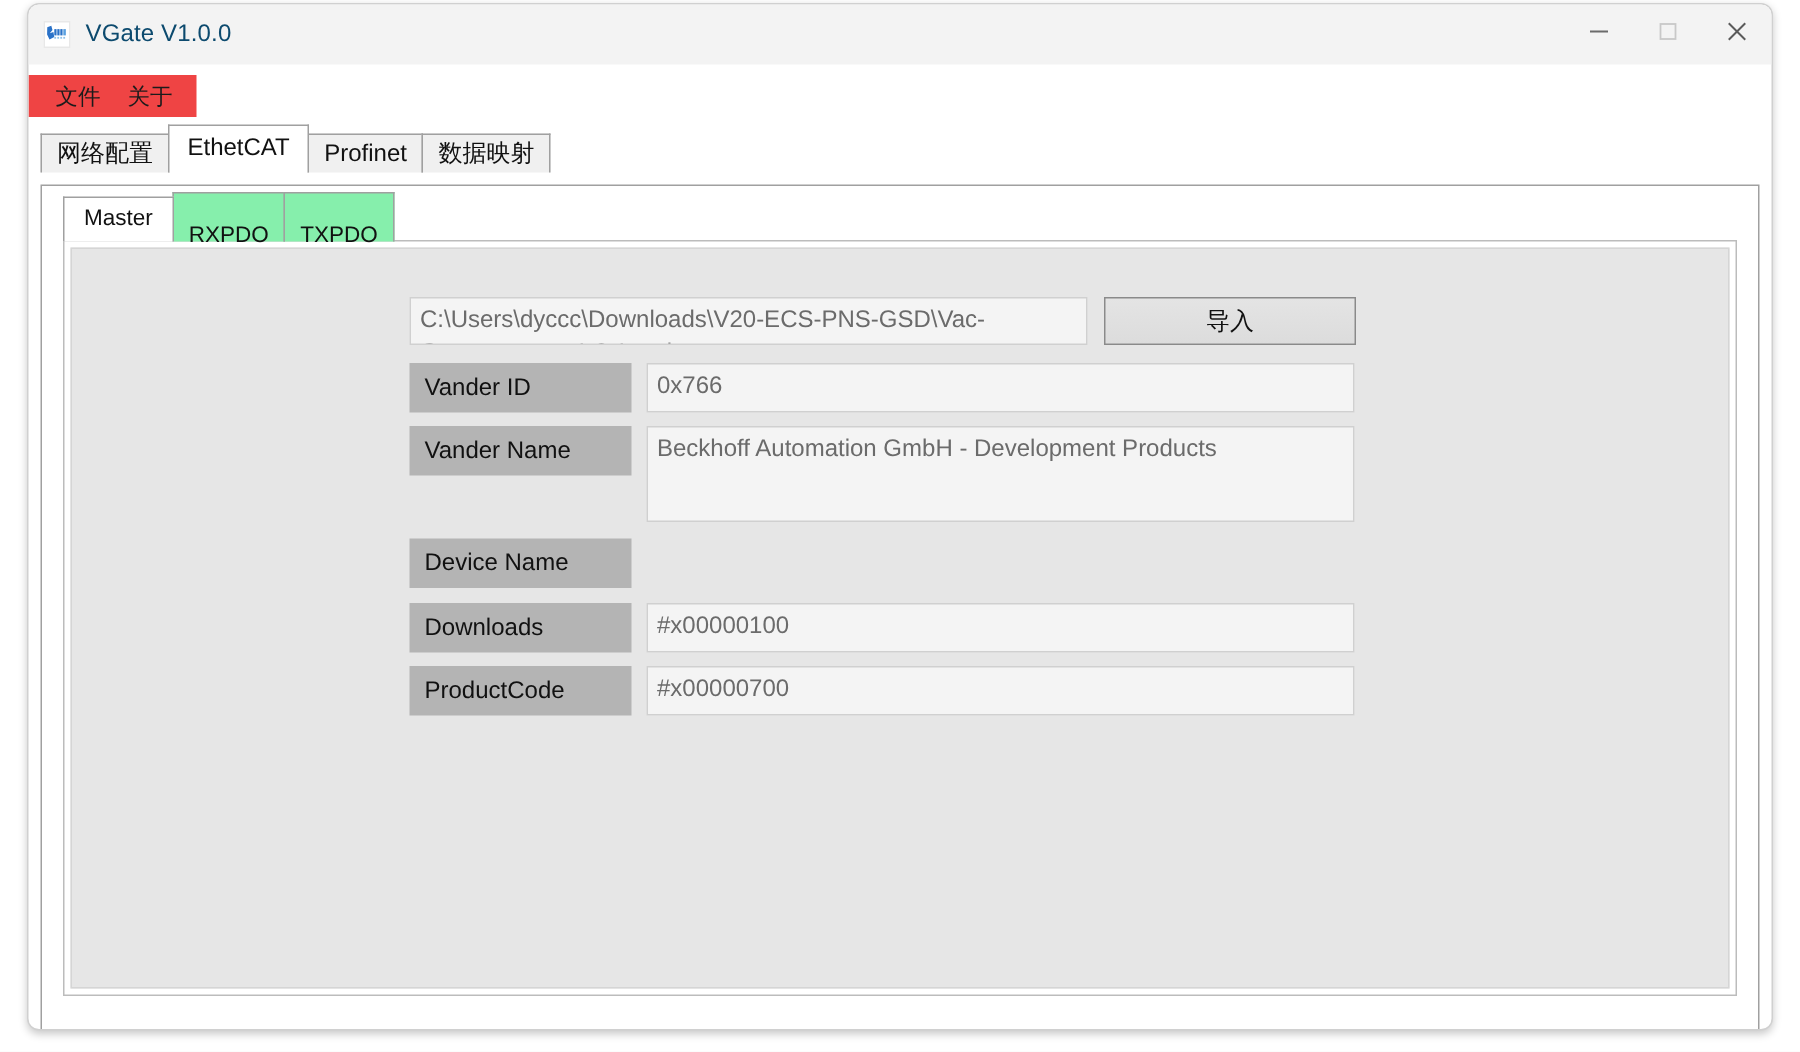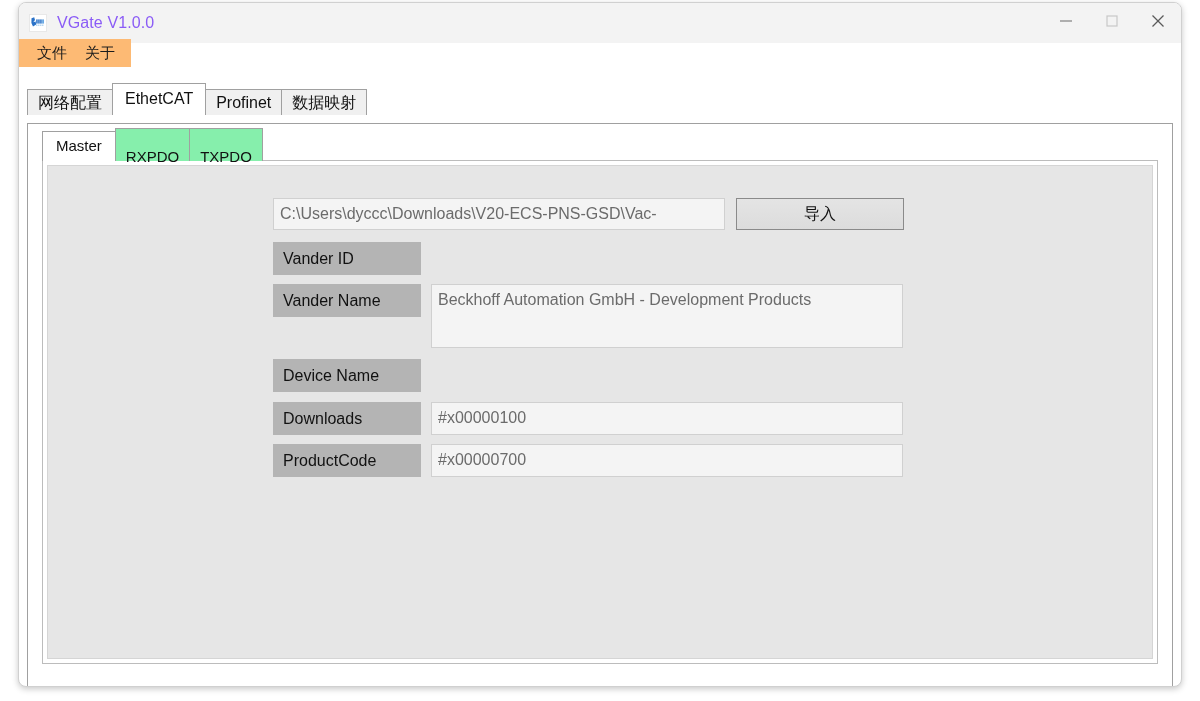--- a/index.html
+++ b/index.html
@@ -50,45 +50,45 @@
     margin-right: 10px;
     background: #ffffff;
     border: 1px solid #e8e8e8;
     box-sizing: border-box;
     position: relative;
     flex: 0 0 auto;
   }
   .title-icon svg { position: absolute; left: 0; top: 0; }
   .title-text {
     font-size: 16px;
-    color: #8b5cf6;
+    color: #0c4a6e;
     letter-spacing: 0.1px;
     font-family: "Liberation Sans", sans-serif;
   }
   .win-controls {
     position: absolute;
     right: 0; top: 0;
     height: 40px;
     display: flex;
   }
   .win-btn {
     width: 46px; height: 40px;
     display: flex;
     align-items: center;
     justify-content: center;
   }
 
   
   .menubar {
     position: absolute;
     left: 0;
-    top: 36px;
+    top: 47px;
     height: 28px;
     width: 112px;
-    background: #fdba74;
+    background: #ef4444;
     display: flex;
     align-items: center;
     padding-left: 10px;
     box-sizing: border-box;
   }
   .menu-item {
     font-size: 15px;
     color: #1b1b1b;
     padding: 2px 8px 2px 8px;
     margin-right: 2px;
@@ -335,20 +335,21 @@
       <div class="tabpanel-inner">
         <div class="form-area">
 
           <div class="row" style="left:225px; top:32px;">
             <div class="textbox" style="width:452px; height:32px;">C:\Users\dyccc\Downloads\V20-ECS-PNS-GSD\Vac-Gateway-etc-v1.0.1.xml</div>
             <div class="btn" style="width:168px; height:32px; margin-left:11px;">导入</div>
           </div>
 
           <div class="row" style="left:225px; top:76px;">
             <div class="fieldlabel">Vander ID</div>
+            <div class="textbox" style="width:472px; height:33px; margin-left:10px;">0x766</div>
           </div>
 
           <div class="row" style="left:225px; top:118px;">
             <div class="fieldlabel">Vander Name</div>
             <div class="textbox" style="width:472px; height:64px; margin-left:10px;">Beckhoff Automation GmbH - Development Products</div>
           </div>
 
           <div class="row" style="left:225px; top:193px;">
             <div class="fieldlabel">Device Name</div>
           </div>

